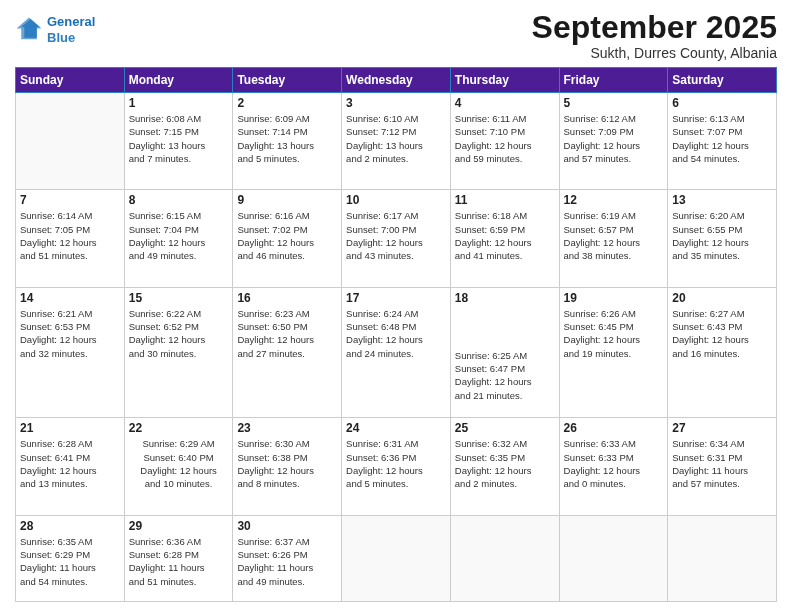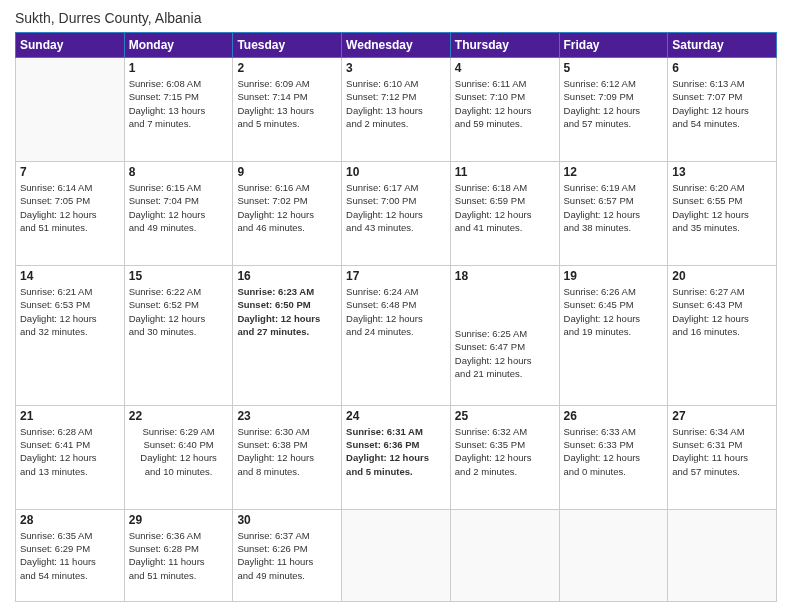--- a/index.html
+++ b/index.html
@@ -94,21 +94,35 @@
     }
     .last-row td {
       height: 78px;
     }
   </style>
 </head>
 <body>
 
 <div class="page">
   <div class="header">
+    <div class="logo">
+      <svg class="logo-icon" viewBox="0 0 36 36">
+        <polygon points="20,4 32,14 28,14 28,28 12,28 12,14 8,14" fill="#2d7fc1"></polygon>
+        <polygon points="22,4 36,16 30,16 30,30 10,30 10,16 4,16" fill="none"></polygon>
+        <path d="M18 2 L34 16 L28 16 L28 30 L8 30 L8 16 L2 16 Z" fill="#2d7fc1" opacity="0.7"></path>
+      </svg>
+      <div>
+        <div class="logo-text">
+          <span>General</span><br>
+          <span style="color:#2d7fc1">Blue</span>
+        </div>
+      </div>
+    </div>
     <div class="title-block">
+      <div class="month-title">September 2025</div>
       <div class="subtitle">Sukth, Durres County, Albania</div>
     </div>
   </div>
 
   <table class="calendar">
     <thead>
       <tr>
       <th>Sunday</th>
           <th>Monday</th>
           <th>Tuesday</th>
@@ -225,21 +239,21 @@
           </td>
           <td>
             <span class="day-num">15</span>
             <div class="day-info" style="white-space: pre-line;">Sunrise: 6:22 AM
 Sunset: 6:52 PM
 Daylight: 12 hours
 and 30 minutes.</div>
           </td>
           <td>
             <span class="day-num">16</span>
-            <div class="day-info" style="white-space: pre-line; font-weight: bold;">Sunrise: 6:23 AM
+            <div class="day-info" style="white-space: pre-line;">Sunrise: 6:23 AM
 Sunset: 6:50 PM
 Daylight: 12 hours
 and 27 minutes.</div>
           </td>
           <td>
             <span class="day-num">17</span>
             <div class="day-info" style="white-space: pre-line;">Sunrise: 6:24 AM
 Sunset: 6:48 PM
 Daylight: 12 hours
 and 24 minutes.</div>
@@ -283,21 +297,21 @@
           </td>
           <td>
             <span class="day-num">23</span>
             <div class="day-info" style="white-space: pre-line;">Sunrise: 6:30 AM
 Sunset: 6:38 PM
 Daylight: 12 hours
 and 8 minutes.</div>
           </td>
           <td>
             <span class="day-num">24</span>
-            <div class="day-info" style="white-space: pre-line; font-weight: bold;">Sunrise: 6:31 AM
+            <div class="day-info" style="white-space: pre-line;">Sunrise: 6:31 AM
 Sunset: 6:36 PM
 Daylight: 12 hours
 and 5 minutes.</div>
           </td>
           <td>
             <span class="day-num">25</span>
             <div class="day-info" style="white-space: pre-line;">Sunrise: 6:32 AM
 Sunset: 6:35 PM
 Daylight: 12 hours
 and 2 minutes.</div>

